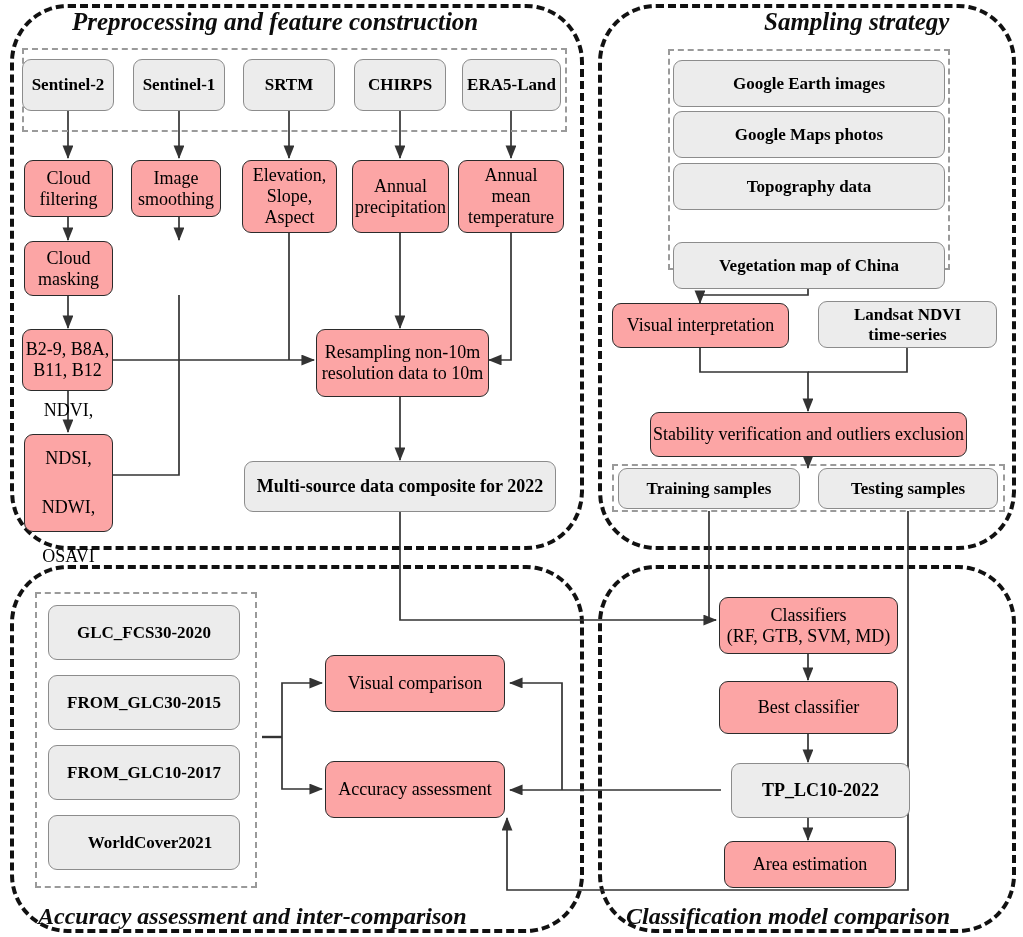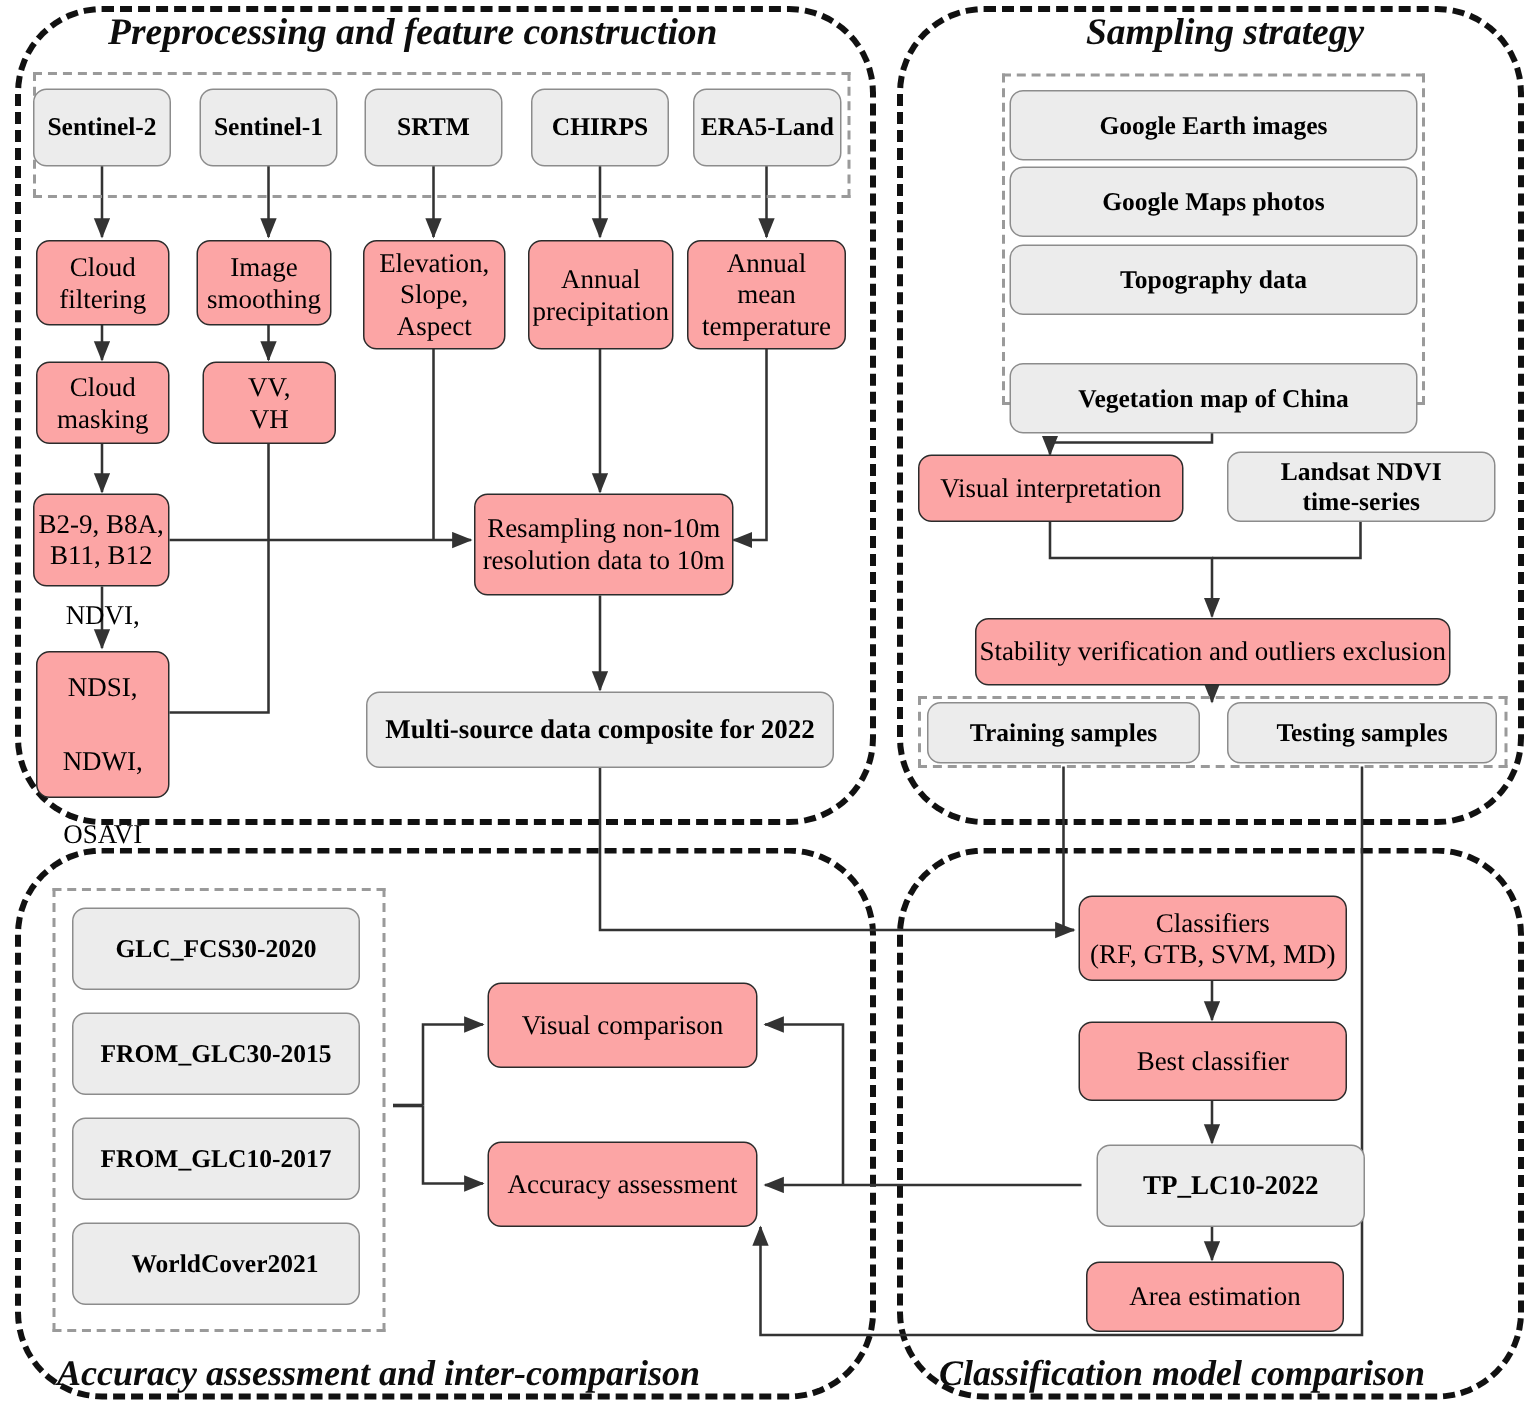--- a/index.html
+++ b/index.html
@@ -80,21 +80,21 @@
 
       <path d="M562,790 L562,683 L510,683" marker-end="url(#ah)"></path>
 
       <path d="M262,737 L282,737" stroke-width="2.4"></path>
       <path d="M282,737 L282,683 L322,683" marker-end="url(#ah)"></path>
       <path d="M282,737 L282,789 L322,789" marker-end="url(#ah)"></path>
     </g>
   </svg>
 
   <div class="quad-title" style="left:72px;top:8px;font-size:25px;">Preprocessing and feature construction</div>
-  <div class="quad-title" style="left:724px;top:8px;font-size:25px;">Sampling strategy</div>
+  <div class="quad-title" style="left:764px;top:8px;font-size:25px;">Sampling strategy</div>
   <div class="quad-title" style="left:38px;top:903px;font-size:24px;">Accuracy assessment and inter-comparison</div>
   <div class="quad-title" style="left:626px;top:903px;font-size:24px;">Classification model comparison</div>
 
   <div class="dash-grp" style="left:22px;top:48px;width:545px;height:84px;"></div>
 
   <div class="box gray bold" style="left:22px;top:59px;width:92px;height:52px;font-size:17px;">Sentinel-2</div>
   <div class="box gray bold" style="left:133px;top:59px;width:92px;height:52px;font-size:17px;">Sentinel-1</div>
   <div class="box gray bold" style="left:243px;top:59px;width:92px;height:52px;font-size:17px;">SRTM</div>
   <div class="box gray bold" style="left:354px;top:59px;width:92px;height:52px;font-size:17px;">CHIRPS</div>
   <div class="box gray bold" style="left:462px;top:59px;width:99px;height:52px;font-size:17px;">ERA5-Land</div>
@@ -124,24 +124,20 @@
     <span>Annual</span>
     <span>mean</span>
     <span>temperature</span>
   </div>
 
   <div class="box" style="left:24px;top:241px;width:89px;height:55px;font-size:18px;flex-direction:column;">
     <span>Cloud</span>
     <span>masking</span>
   </div>
 
-  <div class="box" style="left:135px;top:241px;width:89px;height:55px;font-size:18px;flex-direction:column;">
-    <span>VV,</span>
-    <span>VH</span>
-  </div>
 
   <div class="box" style="left:22px;top:329px;width:91px;height:62px;font-size:18px;flex-direction:column;">
     <span>B2-9, B8A,</span>
     <span>B11, B12</span>
   </div>
 
   <div class="box" style="left:24px;top:434px;width:89px;height:98px;font-size:18px;flex-direction:column;gap:28px;">
     <span>NDVI,</span>
     <span>NDSI,</span>
     <span>NDWI,</span>

